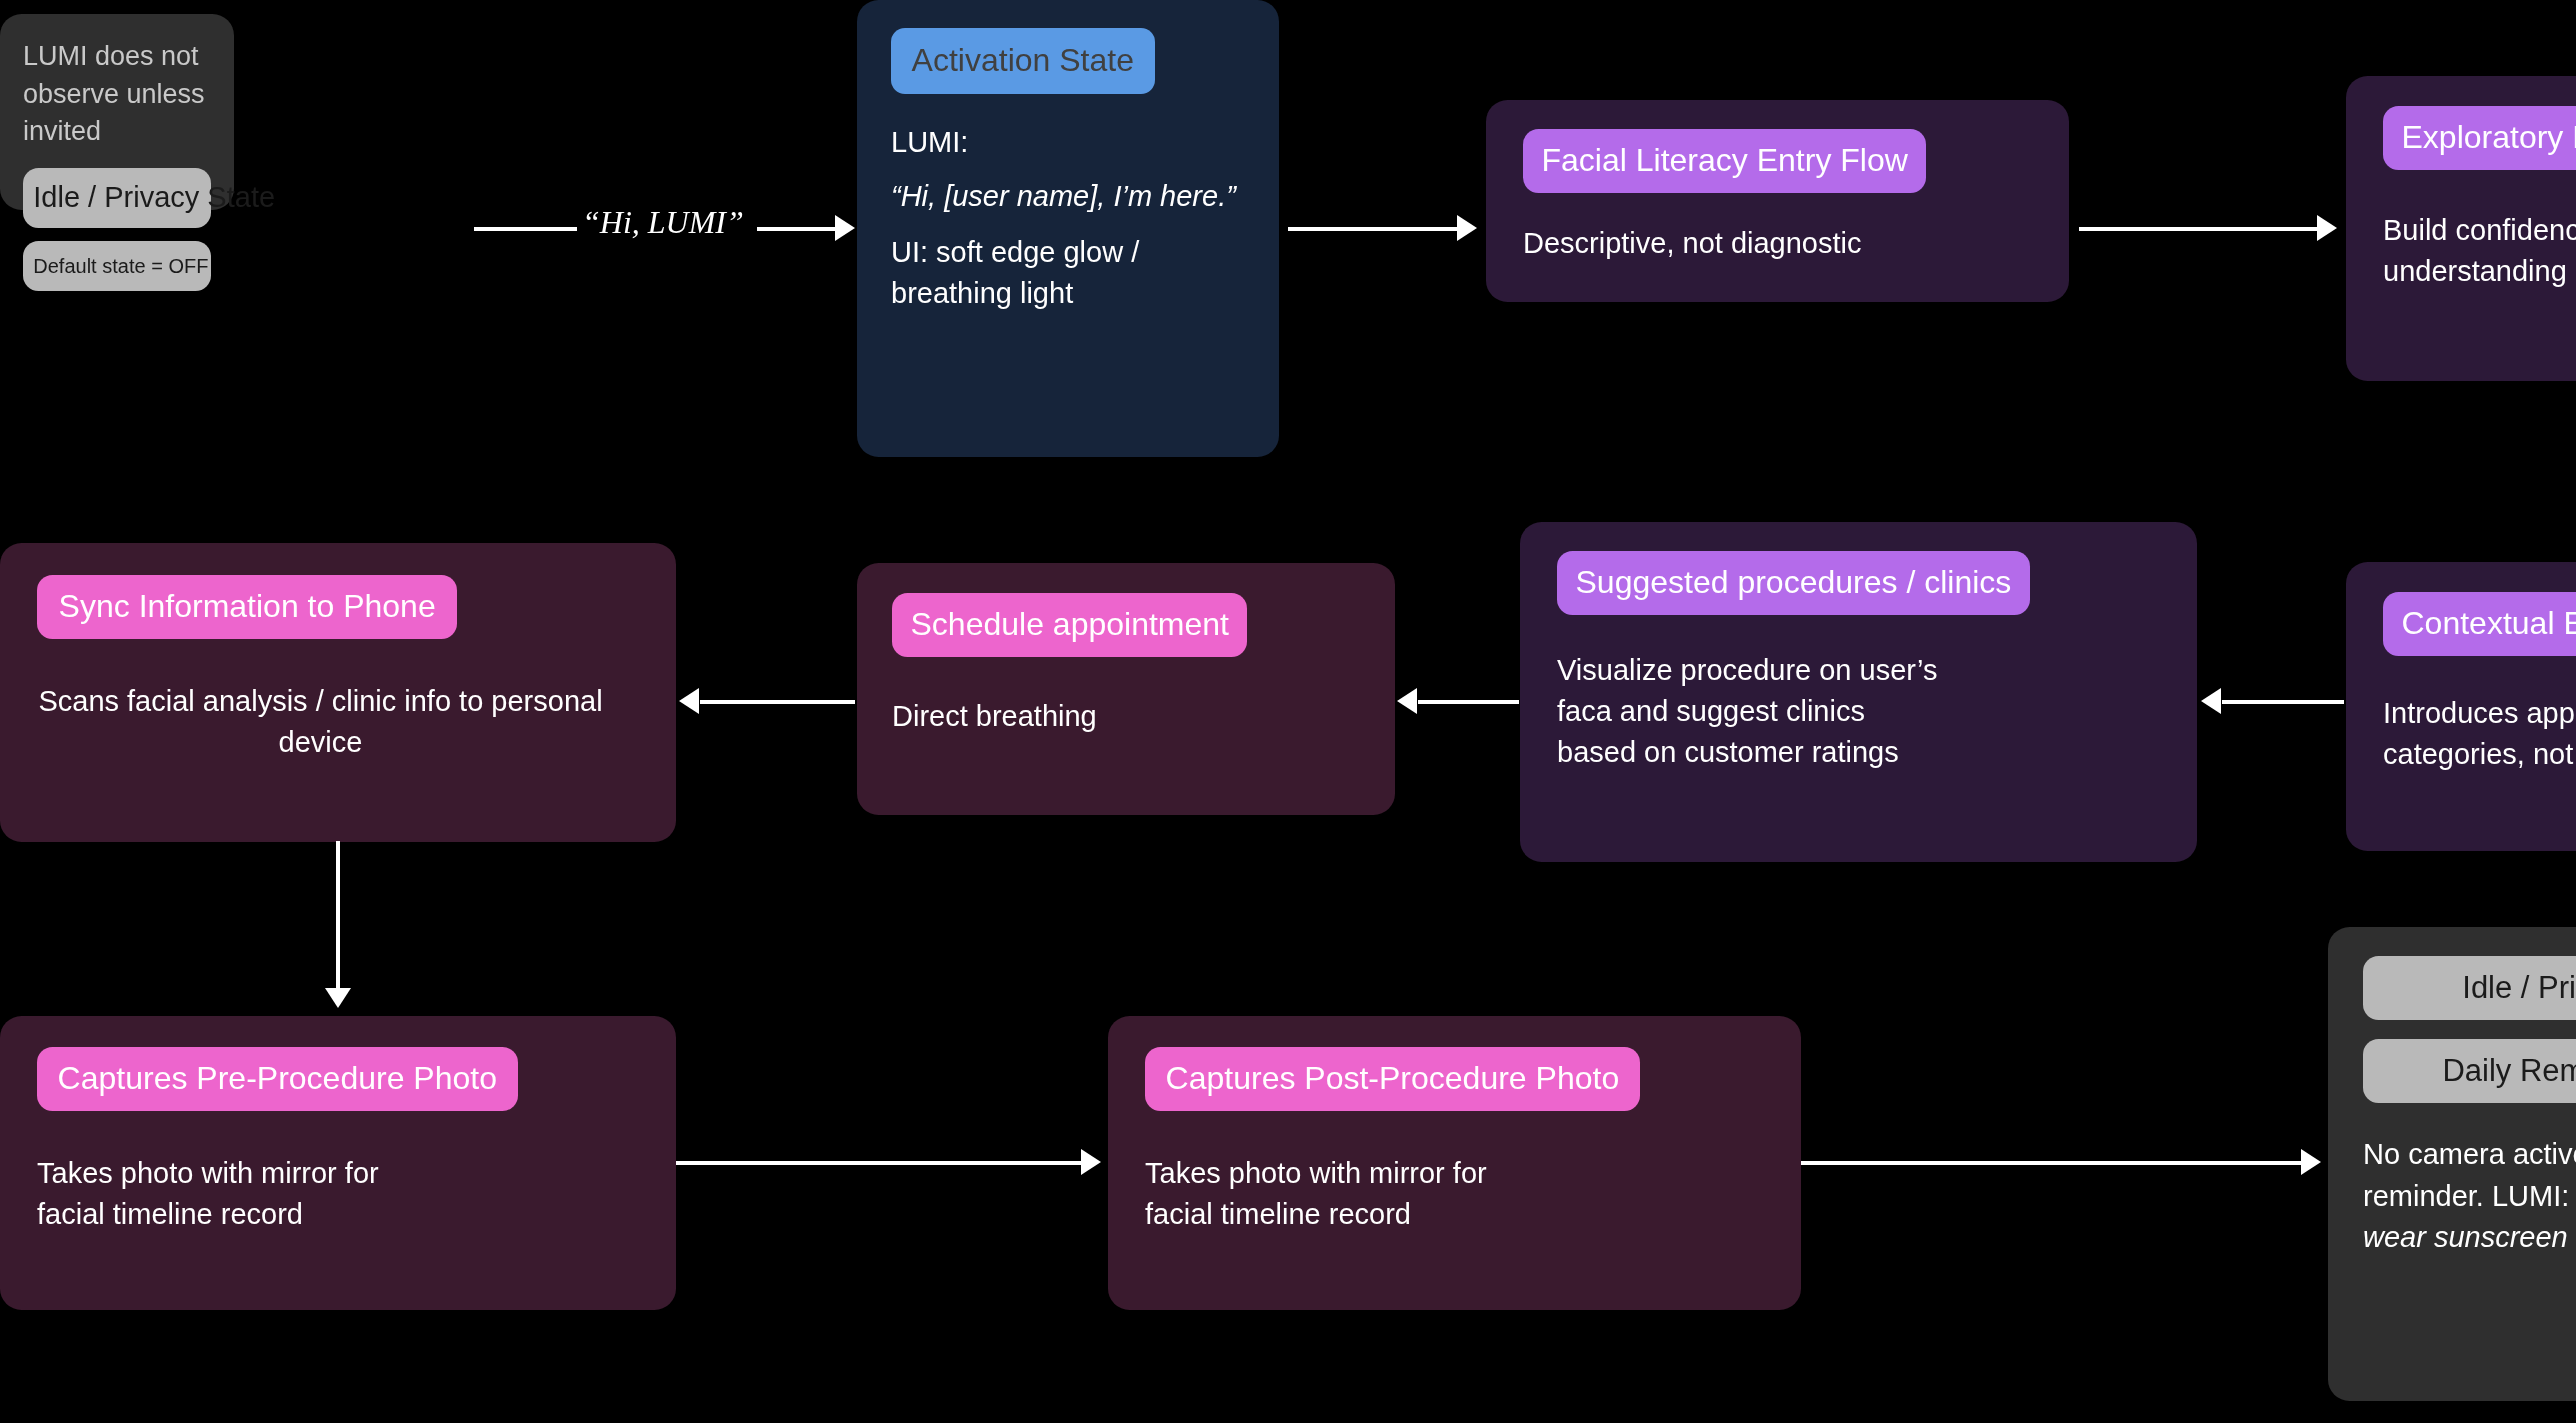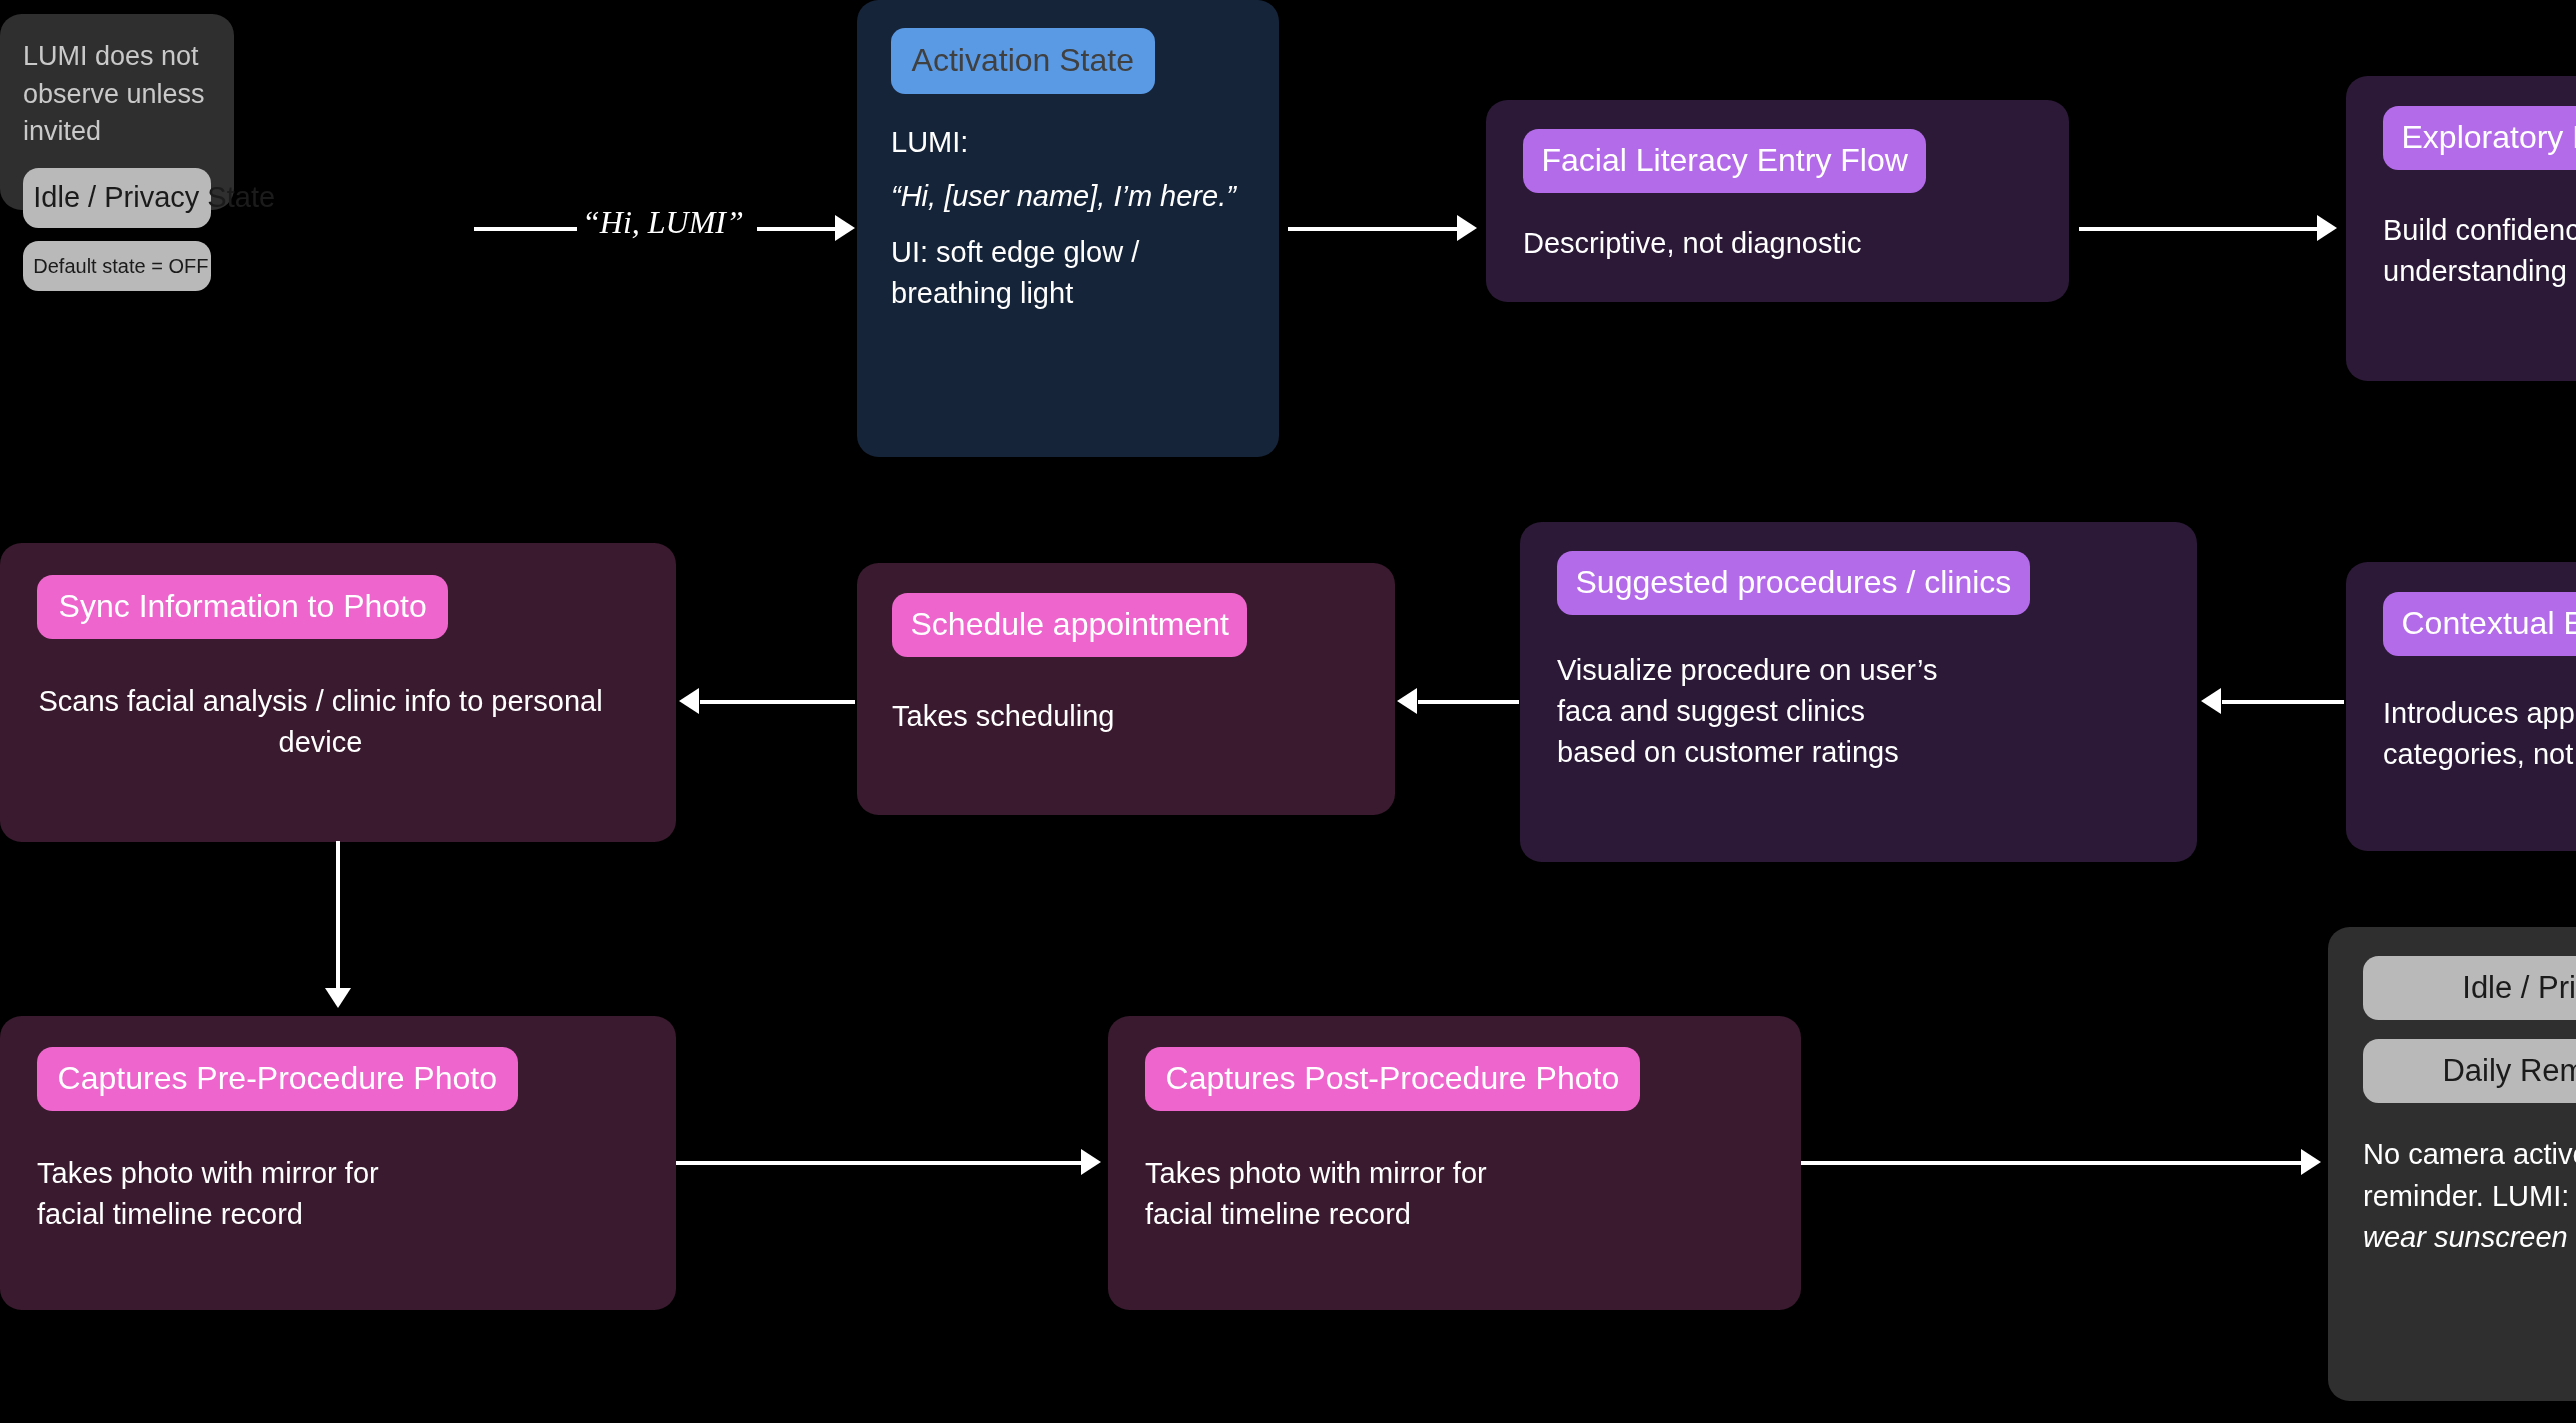--- a/index.html
+++ b/index.html
@@ -108,27 +108,27 @@
     <div class="chip violet" style="align-self:flex-start; padding:13.4px 18.5px; margin-bottom:30px;">Facial Literacy Entry Flow</div>
     <div class="note">Descriptive, not diagnostic</div>
   </div>
 
   <div class="card plum" style="left:2346px; top:76px; width:567px; height:305px; padding:30px 37px;">
     <div class="chip violet" style="align-self:flex-start; padding:13.4px 18.5px; margin-bottom:40px;">Exploratory Learning</div>
     <div class="note" style="max-width:392px;">Build confidence through understanding</div>
   </div>
 
   <div class="card maroon" style="left:0px; top:543px; width:676px; height:299px; padding:32px 37px;">
-    <div class="chip pink" style="align-self:flex-start; padding:13.4px 21.6px; margin-bottom:42px;">Sync Information to Photo</div>
+    <div class="chip pink" style="align-self:flex-start; padding:13.4px 21.6px; margin-bottom:42px;">Sync Information to Phone</div>
     <div class="note" style="max-width:567px;text-align:center;">Scans facial analysis / clinic info to personal device</div>
   </div>
 
   <div class="card maroon" style="left:857px; top:563px; width:538px; height:252px; padding:30px 35px;">
     <div class="chip pink" style="align-self:flex-start; padding:13.4px 18.5px; margin-bottom:39px;">Schedule appointment</div>
-    <div class="note">Takes scheduling</div>
+    <div class="note">Direct breathing</div>
   </div>
 
   <div class="card plum" style="left:1520px; top:522px; width:677px; height:340px; padding:29px 37px;">
     <div class="chip violet" style="align-self:flex-start; padding:13.4px 18.5px; margin-bottom:35px;">Suggested procedures / clinics</div>
     <div class="note">Visualize procedure on user’s</div>
     <div class="note">faca and suggest clinics</div>
     <div class="note">based on customer ratings</div>
   </div>
 
   <div class="card plum" style="left:2346px; top:562px; width:567px; height:289px; padding:30px 37px;">

